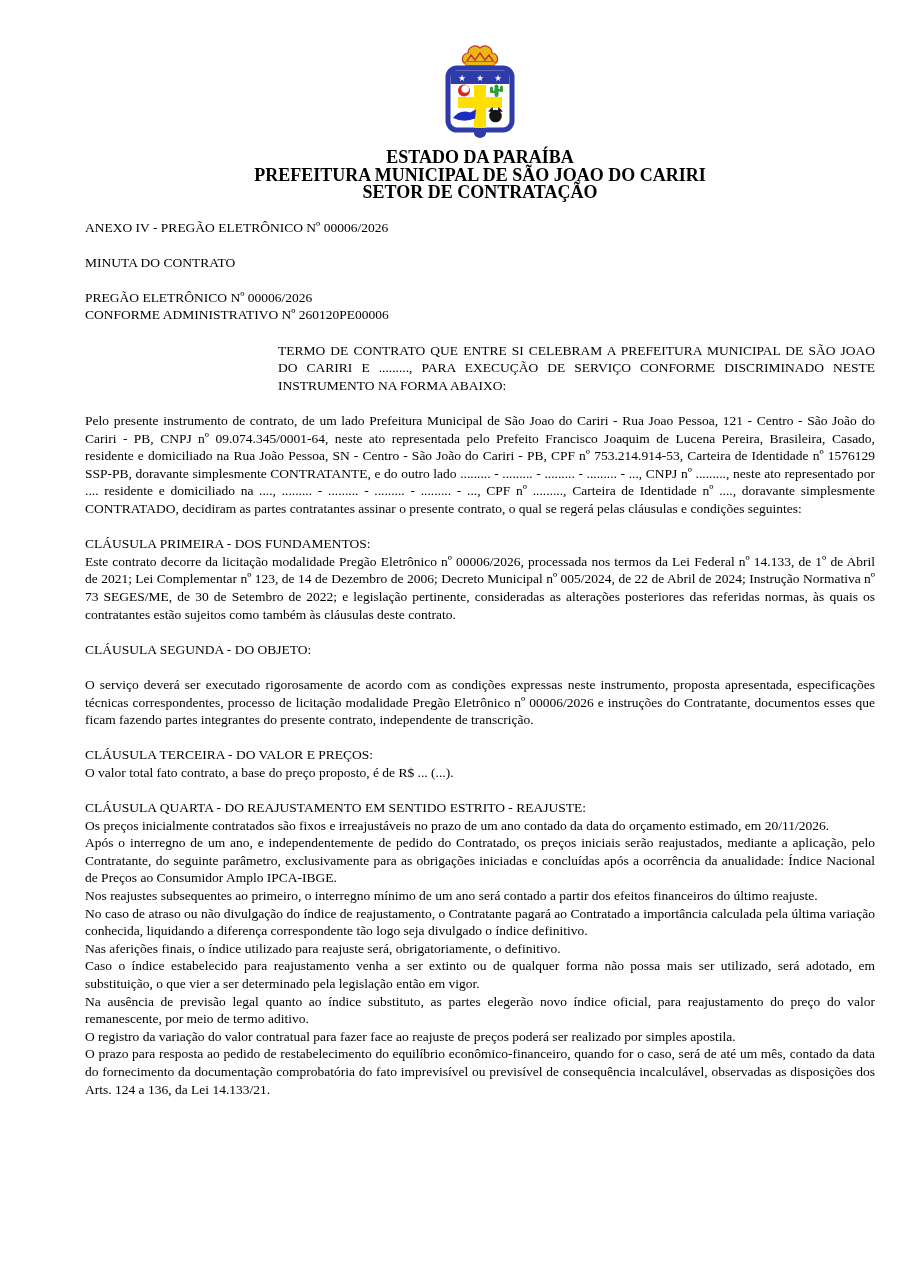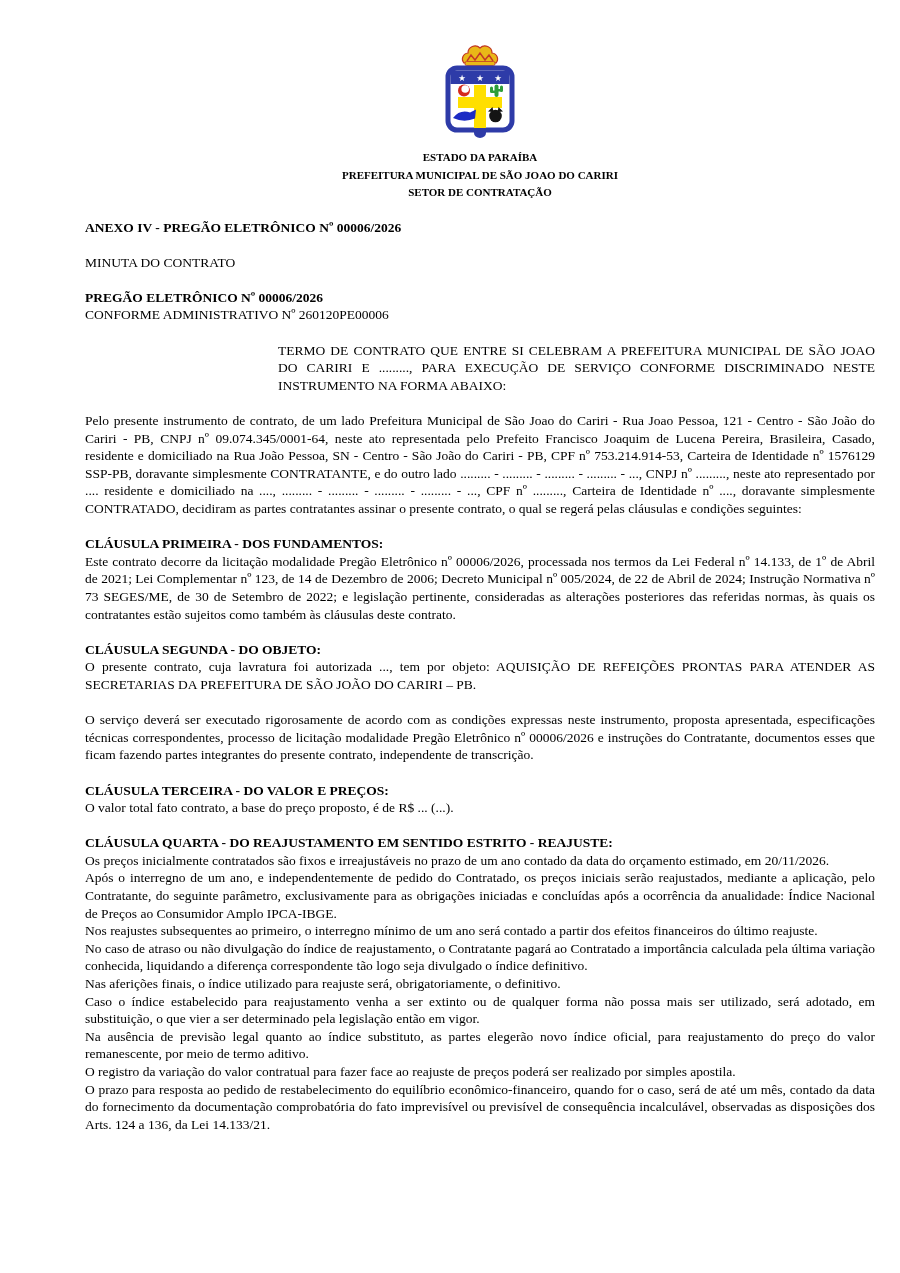--- a/index.html
+++ b/index.html
@@ -14,28 +14,28 @@
     font-size: 13.5px;
     line-height: 17.6px;
     color: #000000;
     overflow: hidden;
   }
   .crest-wrap { text-align: center; height: 100px; }
   .crest-wrap svg { display: inline-block; }
   .letterhead {
     text-align: center;
     font-weight: bold;
-    font-size: 11px;
+    font-size: 18px;
     line-height: 17.5px;
     margin-top: 7px;
   }
   .doc-body { margin-top: 17px; }
   .doc-body p { margin: 0; }
   .sp { margin-top: 17.6px !important; }
-  .bold { font-weight: bold; }
+  .bold { font-weight: normal; }
   .just { text-align: justify; }
   .termo { margin-left: 193px !important; text-align: justify; }
   .stars { font-family: "DejaVu Sans", sans-serif; font-size: 8.5px; }
 </style>
 </head>
 <body>
 
 <div class="page">
 
   <div class="crest-wrap">
@@ -88,21 +88,20 @@
     <p class="sp">MINUTA DO CONTRATO</p>
     <p class="bold sp">PREGÃO ELETRÔNICO Nº 00006/2026</p>
     <p>CONFORME ADMINISTRATIVO Nº 260120PE00006</p>
     <p class="termo sp">TERMO DE CONTRATO QUE ENTRE SI CELEBRAM A PREFEITURA MUNICIPAL DE SÃO JOAO DO CARIRI E ........., PARA EXECUÇÃO DE SERVIÇO CONFORME DISCRIMINADO NESTE INSTRUMENTO NA FORMA ABAIXO:</p>
     <p class="just sp">Pelo presente instrumento de contrato, de um lado Prefeitura Municipal de São Joao do Cariri - Rua Joao Pessoa, 121 - Centro - São João do Cariri - PB, CNPJ nº 09.074.345/0001-64, neste ato representada pelo Prefeito Francisco Joaquim de Lucena Pereira, Brasileira, Casado, residente e domiciliado na Rua João Pessoa, SN - Centro - São João do Cariri - PB, CPF nº 753.214.914-53, Carteira de Identidade nº 1576129 SSP-PB, doravante simplesmente CONTRATANTE, e do outro lado ......... - ......... - ......... - ......... - ..., CNPJ nº ........., neste ato representado por .... residente e domiciliado na ...., ......... - ......... - ......... - ......... - ..., CPF nº ........., Carteira de Identidade nº ...., doravante simplesmente CONTRATADO, decidiram as partes contratantes assinar o presente contrato, o qual se regerá pelas cláusulas e condições seguintes:</p>
 
     <p class="bold sp">CLÁUSULA PRIMEIRA - DOS FUNDAMENTOS:</p>
     <p class="just">Este contrato decorre da licitação modalidade Pregão Eletrônico nº 00006/2026, processada nos termos da Lei Federal nº 14.133, de 1º de Abril de 2021; Lei Complementar nº 123, de 14 de Dezembro de 2006; Decreto Municipal nº 005/2024, de 22 de Abril de 2024; Instrução Normativa nº 73 SEGES/ME, de 30 de Setembro de 2022; e legislação pertinente, consideradas as alterações posteriores das referidas normas, às quais os contratantes estão sujeitos como também às cláusulas deste contrato.</p>
 
     <p class="bold sp">CLÁUSULA SEGUNDA - DO OBJETO:</p>
-    <p class="just">O presente contrato, cuja lavratura foi autorizada ..., tem por objeto: AQUISIÇÃO DE REFEIÇÕES PRONTAS PARA ATENDER AS SECRETARIAS DA PREFEITURA DE SÃO JOÃO DO CARIRI – PB.</p>
     <p class="just sp">O serviço deverá ser executado rigorosamente de acordo com as condições expressas neste instrumento, proposta apresentada, especificações técnicas correspondentes, processo de licitação modalidade Pregão Eletrônico nº 00006/2026 e instruções do Contratante, documentos esses que ficam fazendo partes integrantes do presente contrato, independente de transcrição.</p>
 
     <p class="bold sp">CLÁUSULA TERCEIRA - DO VALOR E PREÇOS:</p>
     <p class="just">O valor total fato contrato, a base do preço proposto, é de R$ ... (...).</p>
 
     <p class="bold sp">CLÁUSULA QUARTA - DO REAJUSTAMENTO EM SENTIDO ESTRITO - REAJUSTE:</p>
     <p class="just">Os preços inicialmente contratados são fixos e irreajustáveis no prazo de um ano contado da data do orçamento estimado, em 20/11/2026.</p>
     <p class="just">Após o interregno de um ano, e independentemente de pedido do Contratado, os preços iniciais serão reajustados, mediante a aplicação, pelo Contratante, do seguinte parâmetro, exclusivamente para as obrigações iniciadas e concluídas após a ocorrência da anualidade: Índice Nacional de Preços ao Consumidor Amplo IPCA-IBGE.</p>
     <p class="just">Nos reajustes subsequentes ao primeiro, o interregno mínimo de um ano será contado a partir dos efeitos financeiros do último reajuste.</p>
     <p class="just">No caso de atraso ou não divulgação do índice de reajustamento, o Contratante pagará ao Contratado a importância calculada pela última variação conhecida, liquidando a diferença correspondente tão logo seja divulgado o índice definitivo.</p>

